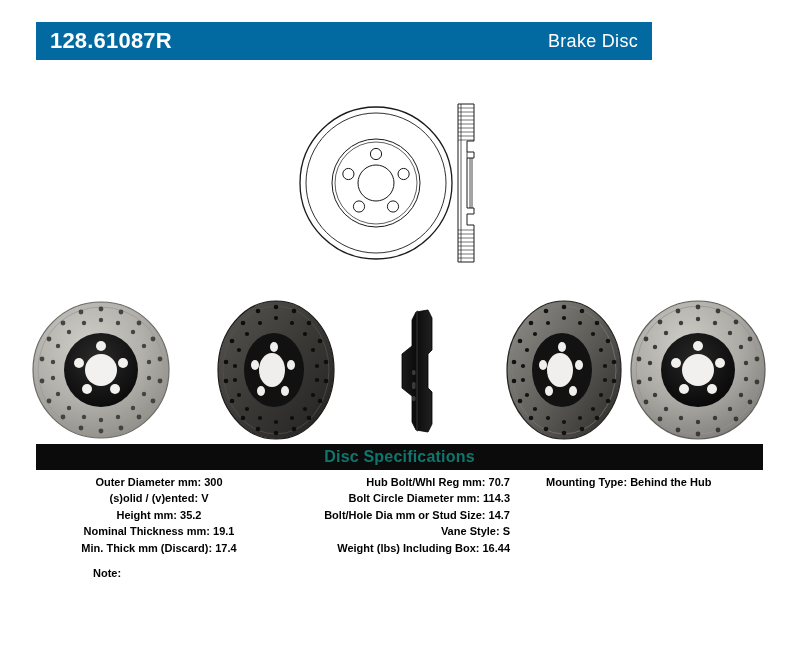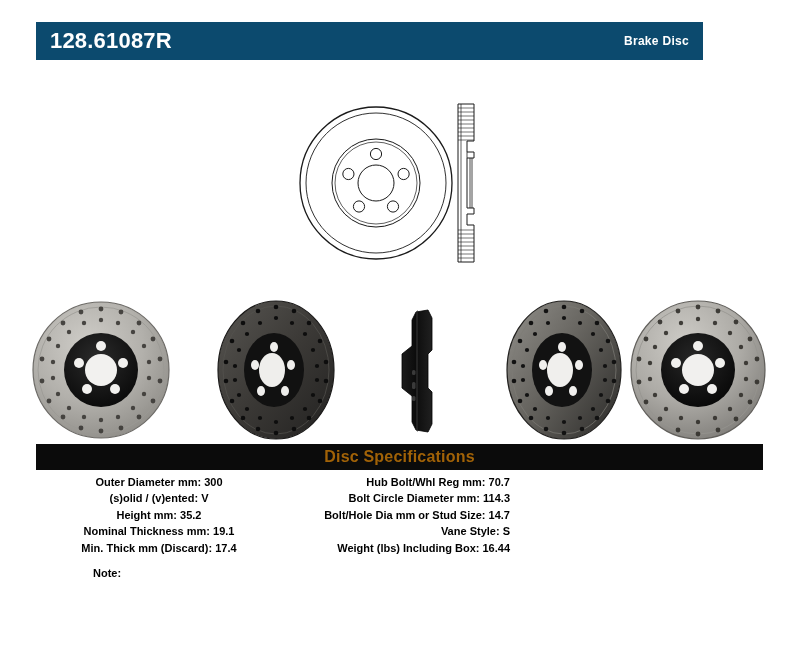--- a/index.html
+++ b/index.html
@@ -14,40 +14,40 @@
     font-family: "Liberation Sans", sans-serif;
     color: #000000;
     overflow: hidden;
   }
 
   
   .header-bar {
     position: absolute;
     left: 36px;
     top: 22px;
-    width: 667px;
+    width: 616px;
     height: 38px;
-    background: #0c4a6e;
+    background: #0369a1;
     display: flex;
     align-items: center;
     justify-content: space-between;
     padding: 8px 14px;
     box-sizing: border-box;
   }
   .header-part-number {
     color: #ffffff;
     font-size: 22px;
     font-weight: bold;
     letter-spacing: 0.2px;
     line-height: 1;
   }
   .header-product-type {
     color: #ffffff;
-    font-size: 12px;
-    font-weight: bold;
+    font-size: 18px;
+    font-weight: normal;
     letter-spacing: 0.3px;
     line-height: 1;
   }
 
   
   .tech-drawing {
     position: absolute;
     left: 298px;
     top: 92px;
     width: 215px;
@@ -87,21 +87,21 @@
     left: 0;
     top: 0;
     width: 727px;
     height: 26px;
     background: #0b0b0b;
     display: flex;
     align-items: center;
     justify-content: center;
   }
   .spec-title {
-    color: #a16207;
+    color: #0f766e;
     font-size: 16px;
     font-weight: bold;
     letter-spacing: 0.2px;
     line-height: 1;
   }
   .spec-columns {
     position: absolute;
     left: 0;
     top: 30px;
     width: 727px;
@@ -541,20 +541,26 @@
       <div class="spec-row">
         <span class="spec-label">Vane Style: </span>
         <span class="spec-value">S</span>
       </div>
       <div class="spec-row">
         <span class="spec-label">Weight (lbs) Including Box: </span>
         <span class="spec-value">16.44</span>
       </div>
     </div>
 
+    <div class="spec-col spec-col-right">
+      <div class="spec-row">
+        <span class="spec-label">Mounting Type: </span>
+        <span class="spec-value">Behind the Hub</span>
+      </div>
+    </div>
 
   </div>
 </div>
 
 <div class="note-area">
   <span class="note-label">Note:</span>
   <span class="note-value"></span>
 </div>
 
 </body></html>

